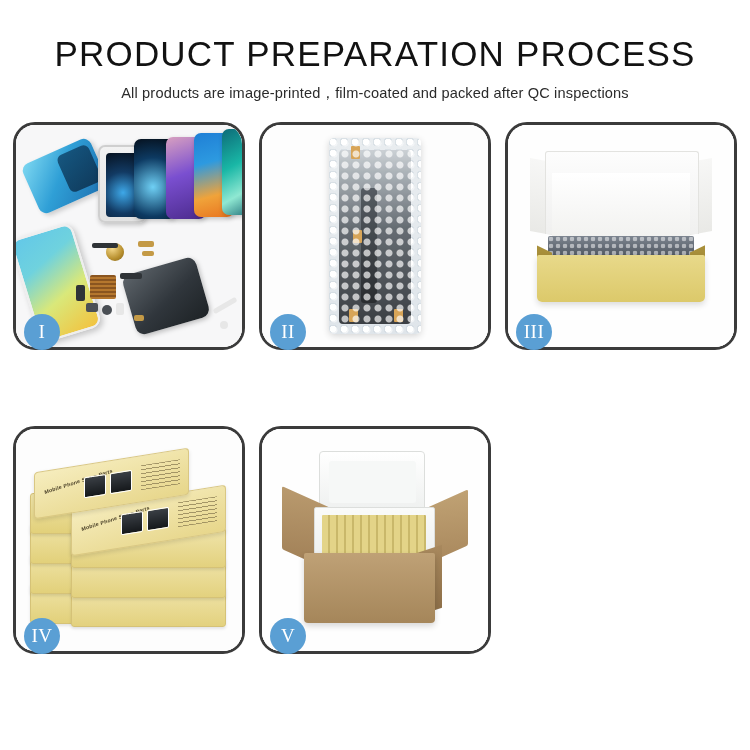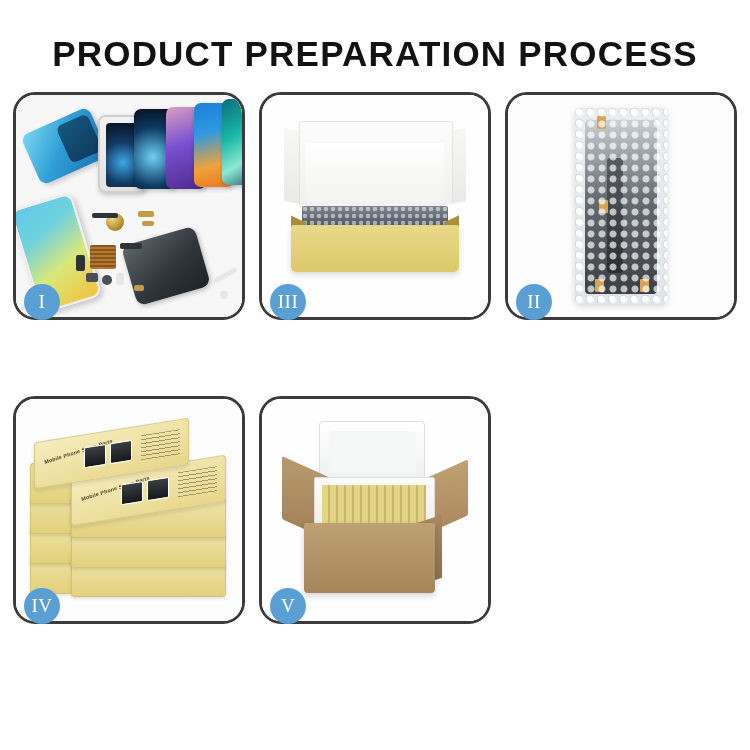--- a/index.html
+++ b/index.html
@@ -7,21 +7,21 @@
     width:750px;height:750px;
     background:#ffffff;
     font-family:"Liberation Sans", sans-serif;
     overflow:hidden;
   }
   .page{position:relative;width:750px;height:750px;}
 
   
   .header{padding-top:36px;text-align:center;}
   .title{
-    font-size:35px;font-weight:700;letter-spacing:1.2px;
+    font-size:35px;font-weight:400;letter-spacing:1.2px;
     color:#121212;line-height:1.05;
     font-family:"Liberation Sans", sans-serif;
   }
   .subtitle{
     margin-top:11px;font-size:14.6px;color:#2b2b2b;letter-spacing:.15px;
   }
 
   
   .grid{
     margin:19px auto 0 auto;
@@ -272,20 +272,21 @@
   }
   .cb-tape{position:absolute;background:#a58862;border-radius:1px;}
 </style>
 </head>
 <body>
 
 <div class="page">
 
   <div class="header">
     <div class="title">PRODUCT PREPARATION PROCESS</div>
+    <div class="subtitle">All products are image-printed，film-coated and packed after QC inspections</div>
   </div>
 
   <div class="grid">
 
     <div class="panel">
       <div class="panel-clip">
         <div class="stage p1">
           <div class="film"></div>
           <div class="scr scr-a"></div>
           <div class="scr scr-b"></div>
@@ -307,52 +308,52 @@
           <div class="prt gold" style="left:118px;top:190px;width:10px;height:6px;"></div>
           <div class="prt white" style="left:196px;top:178px;width:26px;height:5px;transform:rotate(-30deg);"></div>
           <div class="prt white" style="left:204px;top:196px;width:8px;height:8px;border-radius:50%;"></div>
         </div>
       </div>
       <div class="badge">I</div>
     </div>
 
     <div class="panel">
       <div class="panel-clip">
+        <div class="stage p2">
+          <div class="bubble-bag">
+            <div class="bag-inner">
+              <div class="bag-lcd"></div>
+            </div>
+            <div class="bag-tab" style="left:22px;top:8px;"></div>
+            <div class="bag-tab" style="left:24px;top:92px;"></div>
+            <div class="bag-tab" style="left:20px;bottom:12px;"></div>
+            <div class="bag-tab" style="right:18px;bottom:12px;"></div>
+            <div class="bag-sheen"></div>
+          </div>
+        </div>
+      </div>
+      <div class="badge">II</div>
+    </div>
+
+    <div class="panel">
+      <div class="panel-clip">
         <div class="stage p3">
           <div class="box3">
             <div class="box3-lidL"></div>
             <div class="box3-lidR"></div>
             <div class="box3-lid"></div>
             <div class="box3-foam"></div>
             <div class="box3-bubble"></div>
             <div class="box3-flapL"></div>
             <div class="box3-flapR"></div>
             <div class="box3-front"></div>
           </div>
         </div>
       </div>
       <div class="badge">III</div>
-    </div>
-
-    <div class="panel">
-      <div class="panel-clip">
-        <div class="stage p2">
-          <div class="bubble-bag">
-            <div class="bag-inner">
-              <div class="bag-lcd"></div>
-            </div>
-            <div class="bag-tab" style="left:22px;top:8px;"></div>
-            <div class="bag-tab" style="left:24px;top:92px;"></div>
-            <div class="bag-tab" style="left:20px;bottom:12px;"></div>
-            <div class="bag-tab" style="right:18px;bottom:12px;"></div>
-            <div class="bag-sheen"></div>
-          </div>
-        </div>
-      </div>
-      <div class="badge">II</div>
     </div>
 
     <div class="panel">
       <div class="panel-clip">
         <div class="stage p4">
           <div class="stack">
             <div class="sbox" style="top:72%;"></div>
             <div class="sbox" style="top:56%;"></div>
             <div class="sbox" style="top:40%;"></div>
             <div class="sbox" style="top:24%;"></div>

